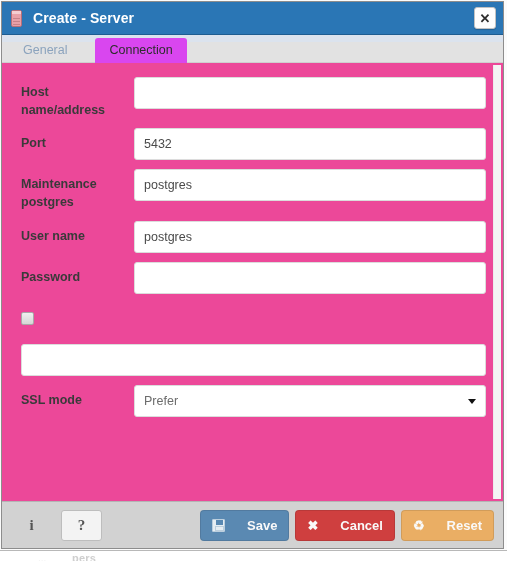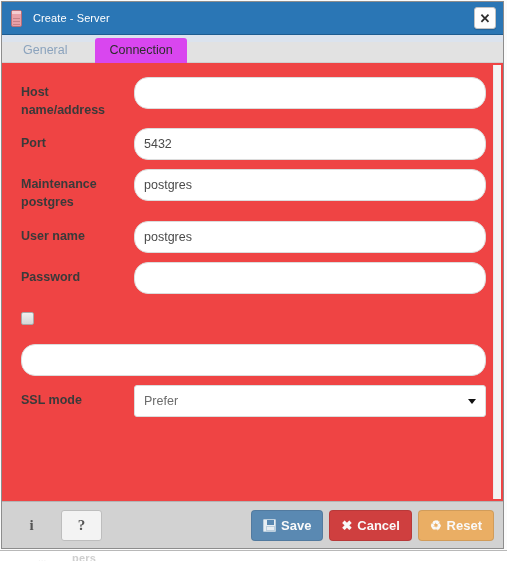--- a/index.html
+++ b/index.html
@@ -92,22 +92,22 @@
     background: #f4cdd1;
   }
   .server-icon .line {
     position: absolute;
     left: 2px;
     width: 7px; height: 1px;
     background: #c78189;
   }
   .title-text {
     color: #ffffff;
-    font-size: 11px;
-    font-weight: normal;
+    font-size: 14px;
+    font-weight: bold;
     letter-spacing: .1px;
     white-space: nowrap;
   }
   .close-btn {
     position: absolute;
     right: 7px;
     top: 5px;
     width: 22px;
     height: 22px;
     background: #fdfdfd;
@@ -163,21 +163,21 @@
     color: #2d2d2d;
     border-top-left-radius: 3px;
     border-top-right-radius: 3px;
     padding: 6px 14px 7px 14px;
     margin-bottom: -1px;
   }
 
   
   .formwrap {
     flex: 1 1 auto;
-    background: #ef4444;
+    background: #ec4899;
     position: relative;
     overflow: hidden;
   }
   .form {
     padding: 14px 17px 0 19px;
     box-sizing: border-box;
   }
   .row {
     display: flex;
     align-items: flex-start;
@@ -196,21 +196,21 @@
   }
   .control {
     flex: 1 1 auto;
     position: relative;
   }
   .field {
     width: 100%;
     height: 32px;
     background: #ffffff;
     border: 1px solid #dcdcdc;
-    border-radius: 14px;
+    border-radius: 3px;
     box-sizing: border-box;
     font-family: "Liberation Sans", sans-serif;
     font-size: 12.5px;
     color: #4a4a4a;
     padding: 0 9px;
     outline: none;
   }
   .field::placeholder { color: #b9b9b9; }
 
   .select-box {
@@ -294,21 +294,21 @@
     background: #f3f3f3;
     border: 1px solid #bdbdbd;
     margin-left: 9px;
   }
   .spacer { flex: 1 1 auto; }
 
   .btn {
     height: 31px;
     display: flex;
     align-items: center;
-    gap: 5px;
+    gap: 22px;
     padding: 0 11px;
     border-radius: 4px;
     font-size: 13px;
     font-weight: bold;
     color: #ffffff;
     cursor: pointer;
     box-sizing: border-box;
     margin-left: 6px;
     border: 1px solid rgba(0,0,0,.12);
     opacity: .88;

